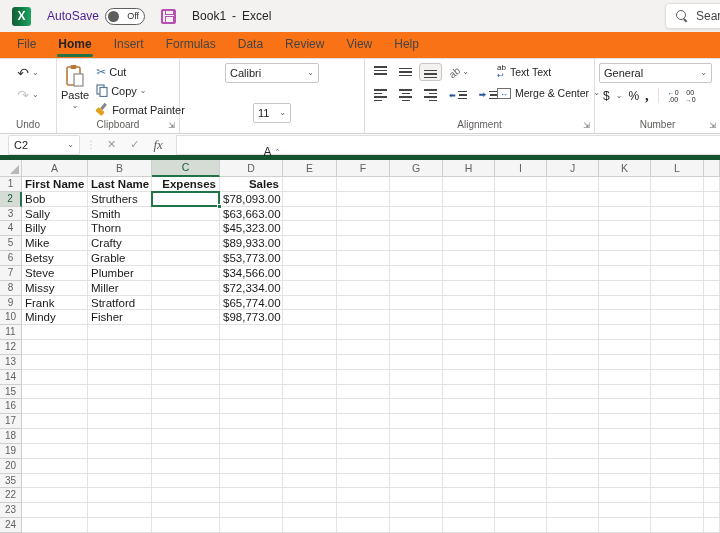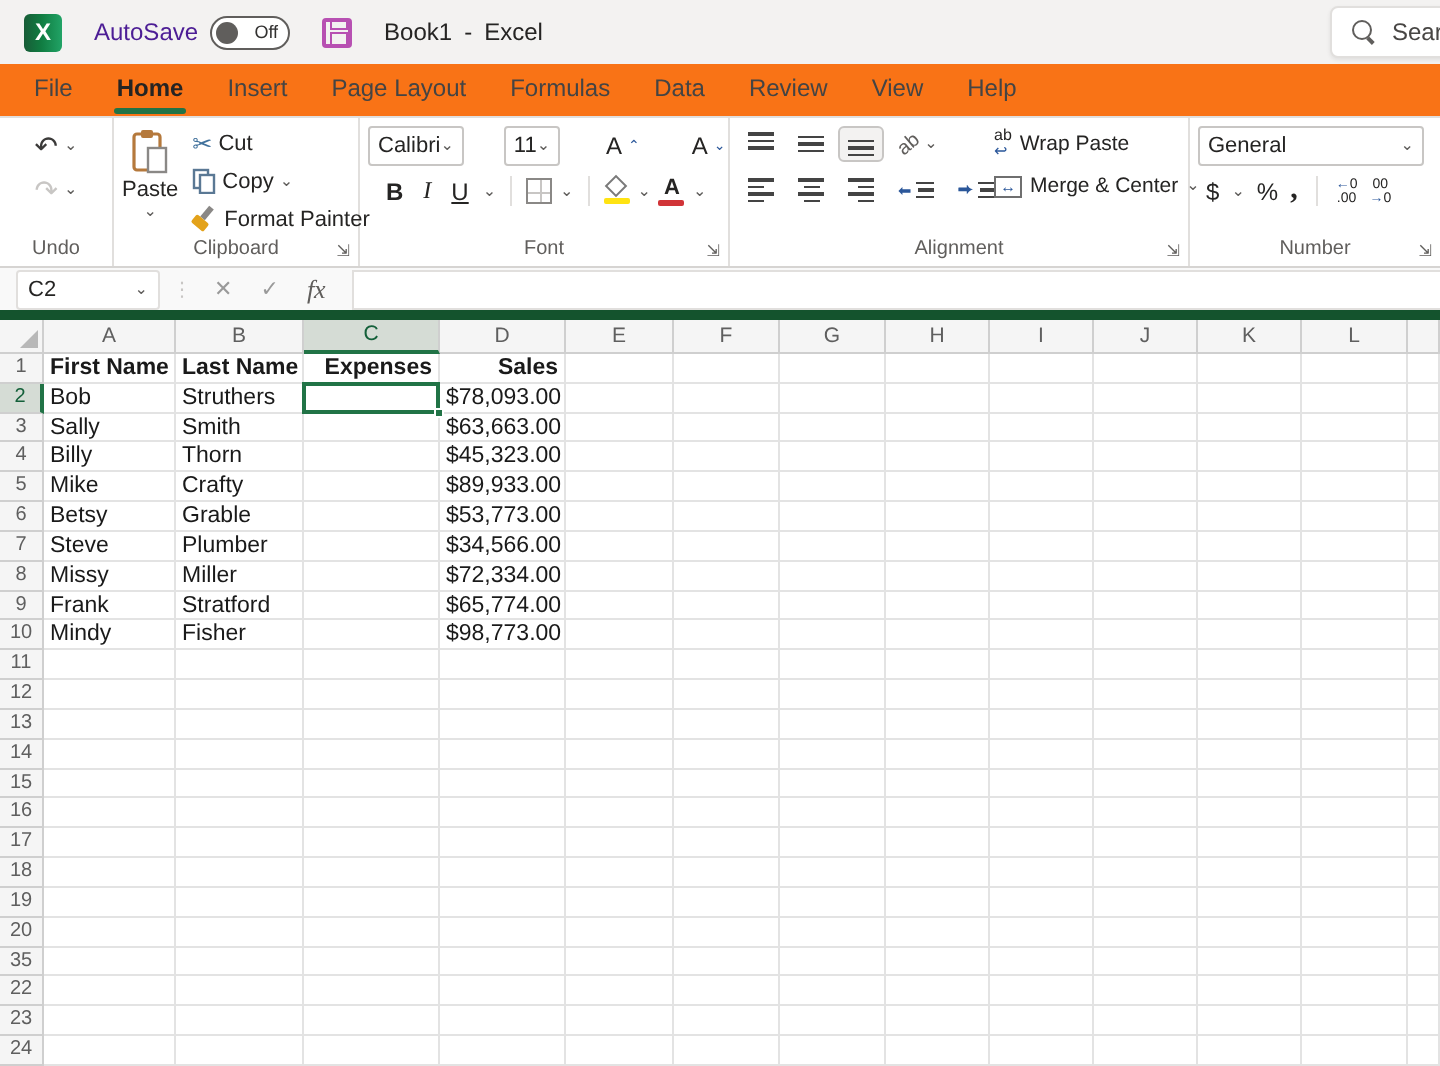--- a/index.html
+++ b/index.html
@@ -48,21 +48,21 @@
   .paste-label { font-size:11px; }
   .clip-col { display:flex; flex-direction:column; gap:2px; padding-left:4px; padding-top:1px; }
   .cuticon { color:#41719c; font-size:12px; line-height:12px; }
   .fp-brush { width:13px; height:13px; position:relative; }
   .fp-brush:before { content:""; position:absolute; left:6px; top:0; width:3px; height:7px; background:#8a8886; transform:rotate(40deg); }
   .fp-brush:after { content:""; position:absolute; left:0px; top:6px; width:8px; height:5px; background:#e3a21a; transform:rotate(40deg); border-radius:1px; }
 
   
   .font-col { display:flex; flex-direction:column; gap:4px; width:100%; }
   .combo { background:#fff; border:1px solid #c8c6c4; border-radius:2px; height:20px; display:flex; align-items:center; justify-content:space-between; padding:0 4px; font-size:11px; color:#252423; }
-  .fontrow1 { display:flex; gap:20px; align-items:center; }
+  .fontrow1 { display:flex; gap:20px; align-items:center;flex-direction:column; }
   .fontrow2 { display:flex; gap:4px; align-items:center; padding-left:6px; }
   .fmt { font-size:12px; padding:1px 3px; }
   .bold { font-weight:bold; }
   .ital { font-style:italic; font-family:"Liberation Serif", serif; }
   .und { text-decoration:underline; }
   .grow-a { font-size:12px; } .grow-a sup { font-size:7px; color:#2b579a; }
   .bordericon { width:13px; height:13px; border:1px solid #8a8886; position:relative; }
   .bordericon:before { content:""; position:absolute; left:50%; top:0; bottom:0; width:1px; background:#c8c6c4; }
   .bordericon:after { content:""; position:absolute; top:50%; left:0; right:0; height:1px; background:#c8c6c4; }
   .fillicon { width:13px; height:13px; position:relative; }
@@ -144,21 +144,20 @@
   <div class="searchbox">
     <span class="mag"></span>
     <span>Search</span>
   </div>
 </div>
 
 <div class="menubar">
   <div class="tab">File</div>
   <div class="tab active">Home</div>
   <div class="tab">Insert</div>
-  <div class="tab">Page Layout</div>
   <div class="tab">Formulas</div>
   <div class="tab">Data</div>
   <div class="tab">Review</div>
   <div class="tab">View</div>
   <div class="tab">Help</div>
 </div>
 
 <div class="ribbon">
 
   <div class="rgroup" style="width:57px">
@@ -317,21 +316,21 @@
                 <i></i>
                 <i></i>
               </span>
             </span>
         </div>
       </div>
       <span class="vsep"></span>
       <div class="align-col" style="flex:1">
         <div class="txtbtn">
           <span class="wrapicon">ab<br><span class="arr">↩</span></span>
-          <span>Wrap Paste</span>
+          <span>Text Text</span>
         </div>
         <div class="txtbtn">
           <span class="mergeicon">↔</span>
           <span>Merge &amp; Center</span>
           <span class="chev">⌄</span>
         </div>
       </div>
     </div>
     <div class="rg-label"><span>Alignment</span><span class="launcher">⇲</span></div>
   </div>

